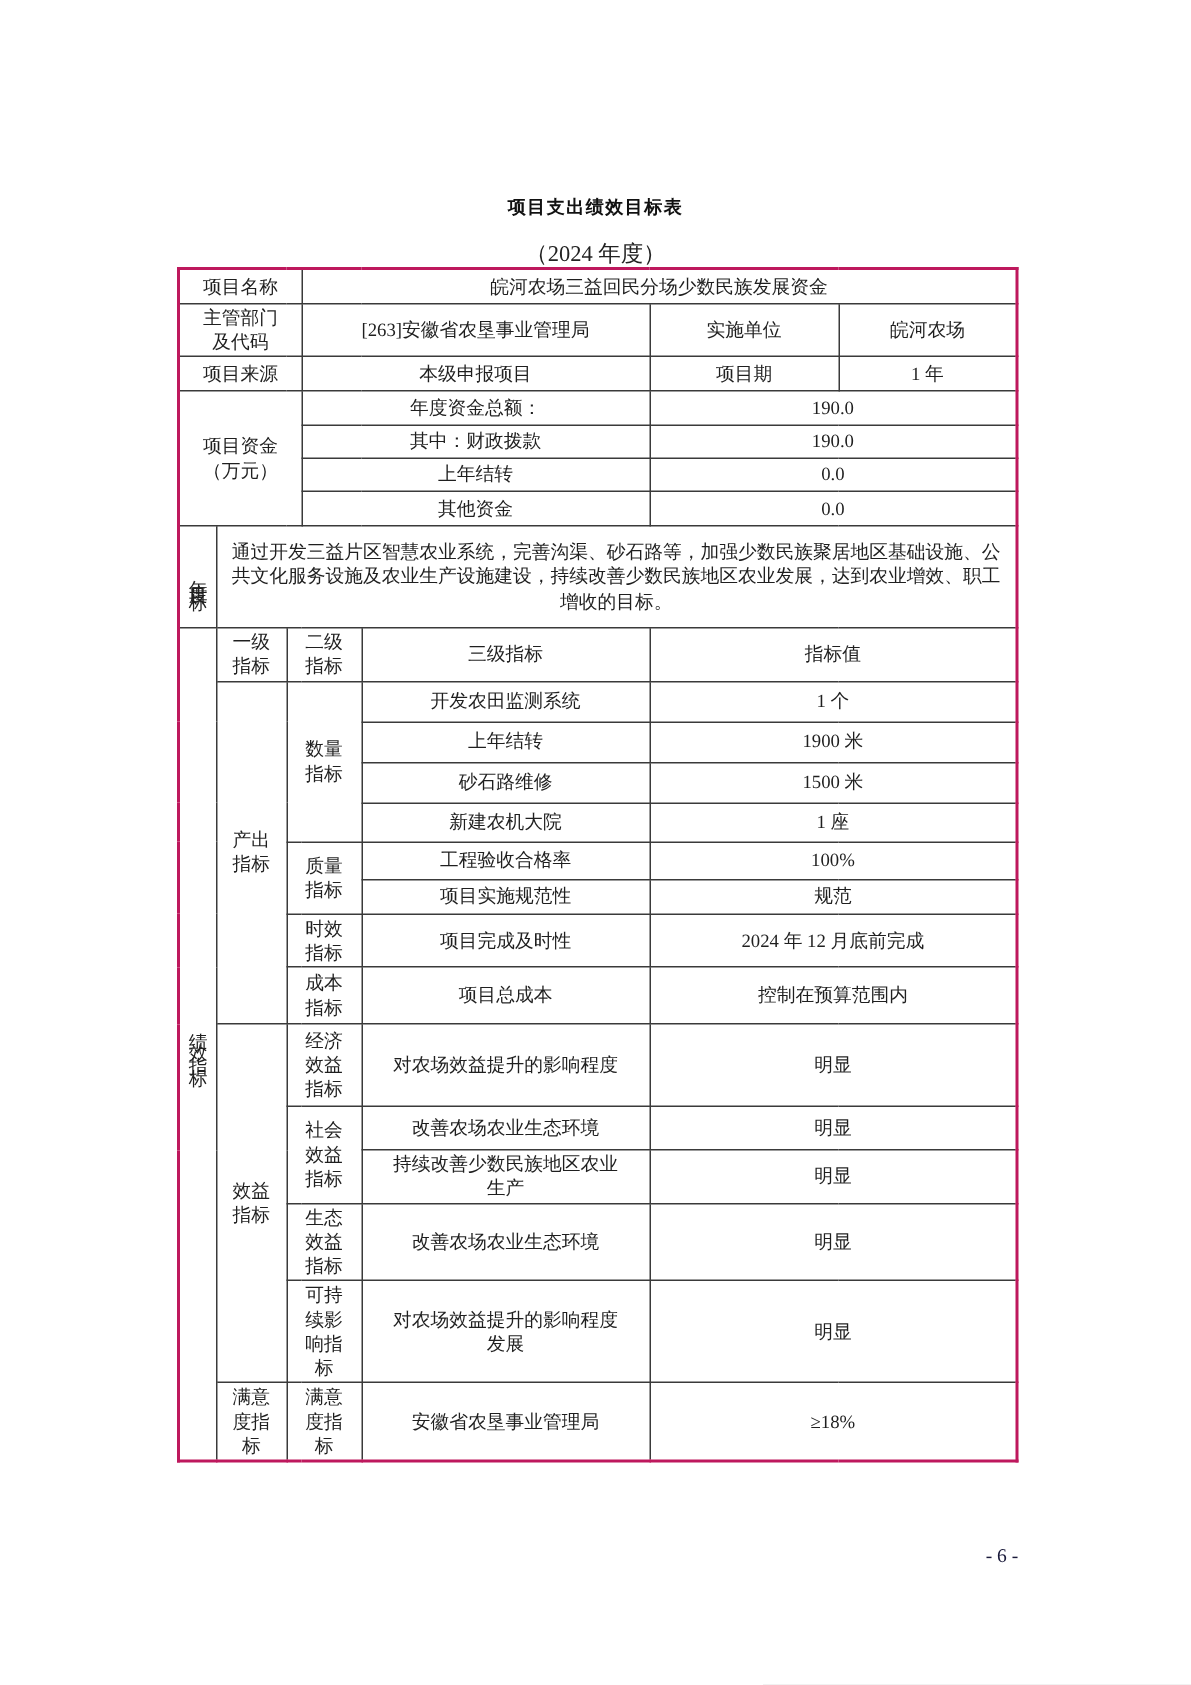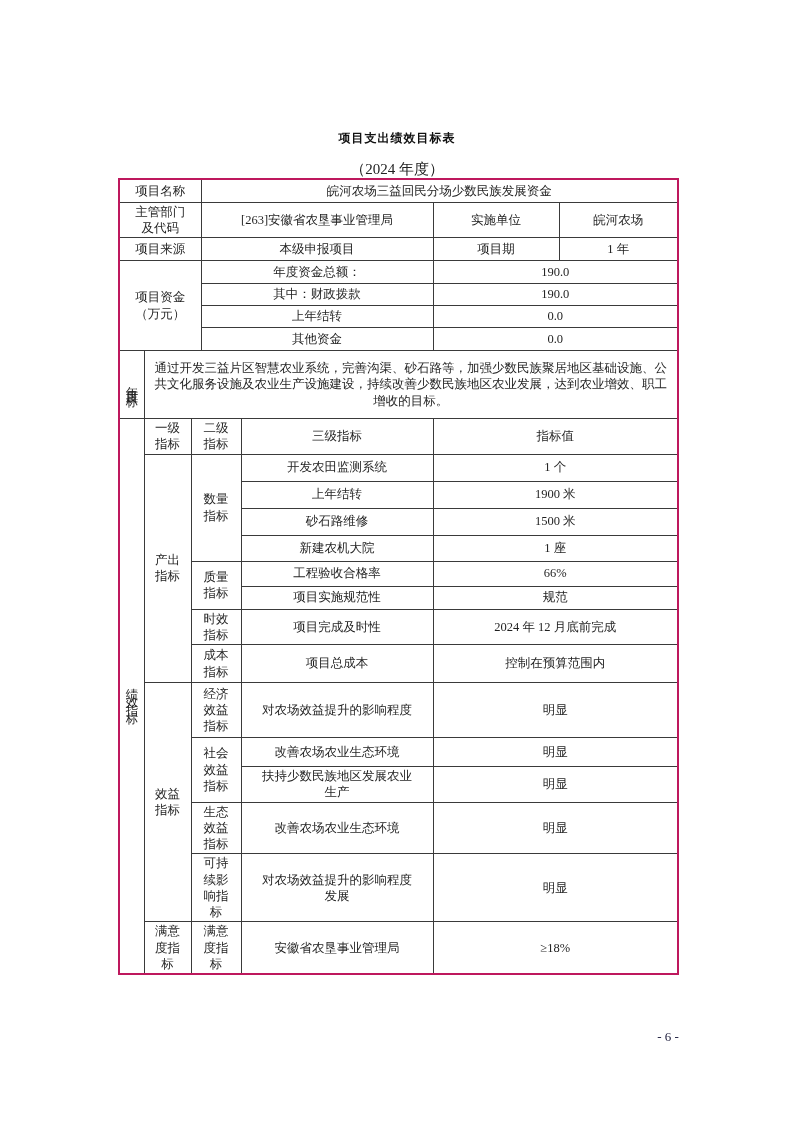--- a/index.html
+++ b/index.html
@@ -134,21 +134,21 @@
       <td colspan="2">1500 米</td>
     </tr>
     <tr style="height:26px">
       <td>新建农机大院</td>
       <td colspan="2">1 座</td>
     </tr>
     <tr style="height:25px">
       <td colspan="2" rowspan="2" class="pre">质量
 指标</td>
       <td>工程验收合格率</td>
-      <td colspan="2">66%</td>
+      <td colspan="2">100%</td>
     </tr>
     <tr style="height:23px">
       <td>项目实施规范性</td>
       <td colspan="2">规范</td>
     </tr>
     <tr style="height:34px">
       <td colspan="2" class="pre">时效
 指标</td>
       <td>项目完成及时性</td>
       <td colspan="2">2024 年 12 月底前完成</td>
@@ -170,21 +170,21 @@
       <td colspan="2">明显</td>
     </tr>
     <tr style="height:29px">
       <td colspan="2" rowspan="2" class="pre">社会
 效益
 指标</td>
       <td>改善农场农业生态环境</td>
       <td colspan="2">明显</td>
     </tr>
     <tr style="height:33px">
-      <td class="pre">扶持少数民族地区发展农业
+      <td class="pre">持续改善少数民族地区农业
 生产</td>
       <td colspan="2">明显</td>
     </tr>
     <tr style="height:42px">
       <td colspan="2" class="pre">生态
 效益
 指标</td>
       <td>改善农场农业生态环境</td>
       <td colspan="2">明显</td>
     </tr>

